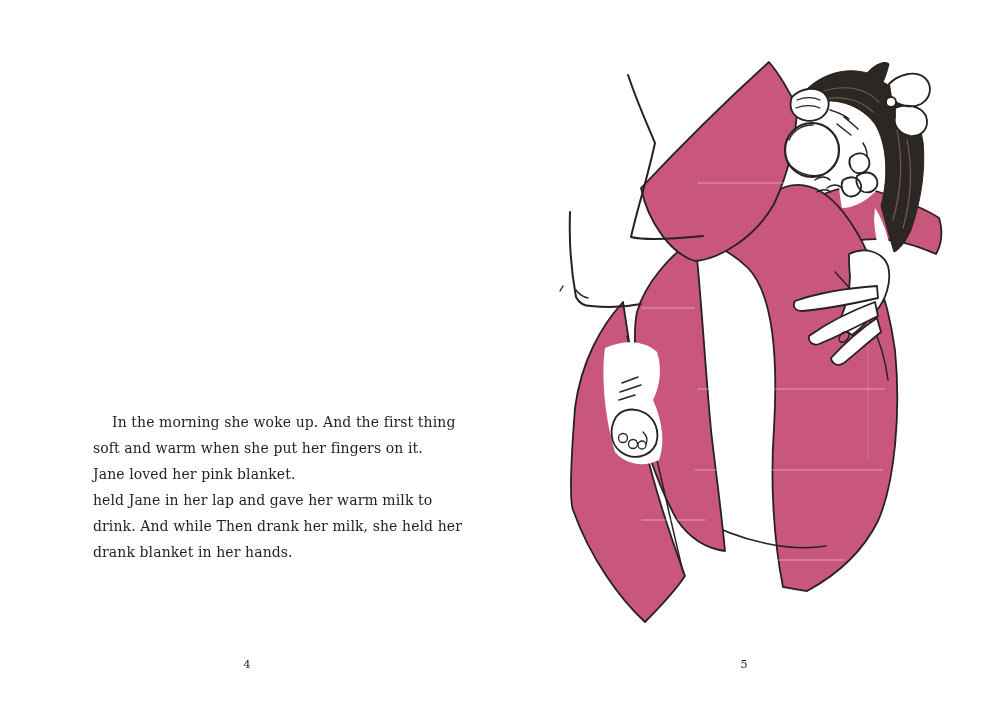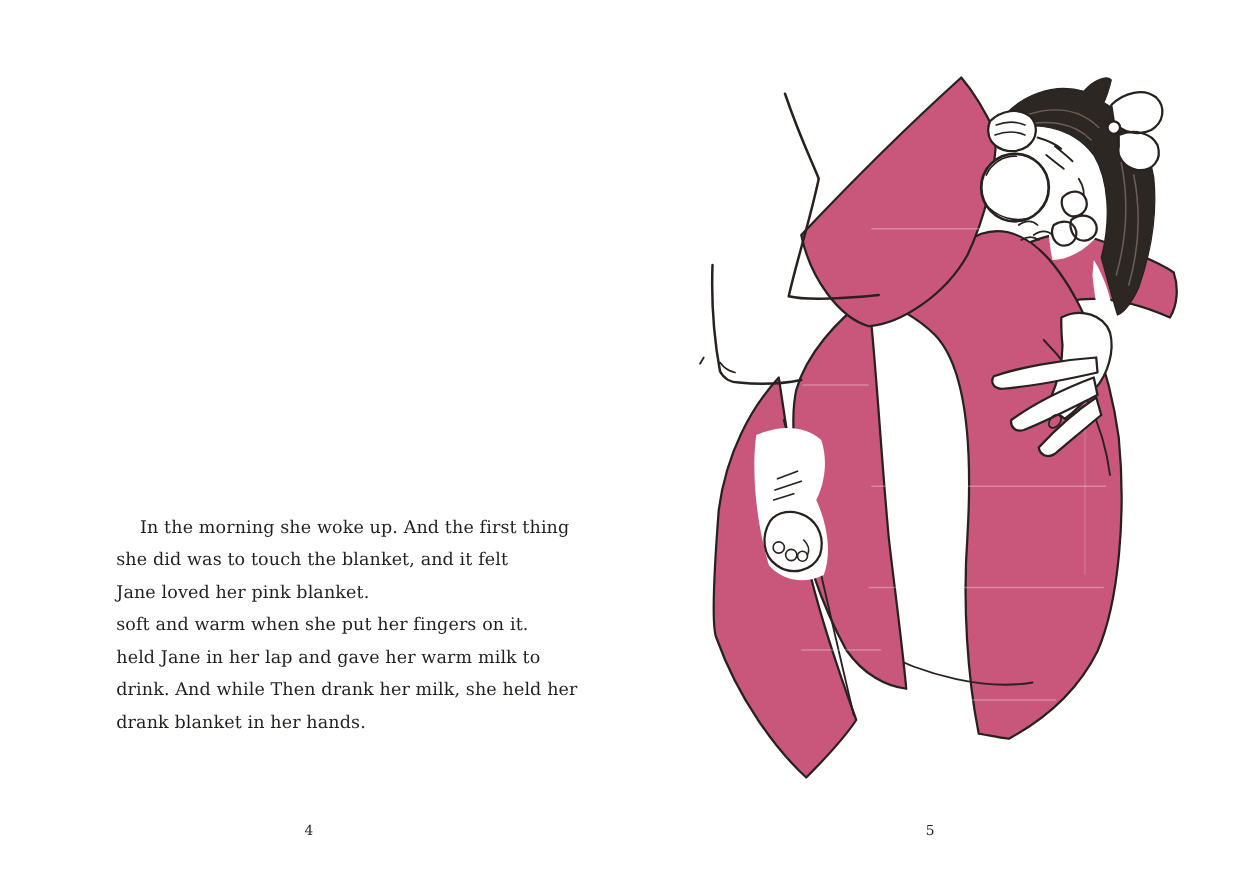--- a/index.html
+++ b/index.html
@@ -38,23 +38,22 @@
   .scan{stroke:#ffffff;stroke-width:1.3;}
 </style>
 </head>
 <body>
 
 <div class="spread">
 
   <section class="page left">
     <div class="story">
       <p class="indent">In the morning she woke up. And the first thing</p>
-      <p>she did was to touch the blanket, and it felt</p>
+      <p>soft and warm when she put her fingers on it.</p>
       <p>Jane loved her pink blanket.</p>
-      <p>soft and warm when she put her fingers on it.</p>
       <p>held Jane in her lap and gave her warm milk to</p>
       <p>drink. And while Then drank her milk, she held her</p>
       <p>drank blanket in her hands.</p>
     </div>
     <div class="pagenum n4">4</div>
   </section>
 
   <section class="page right">
     <div class="pagenum n5">5</div>
   </section>

